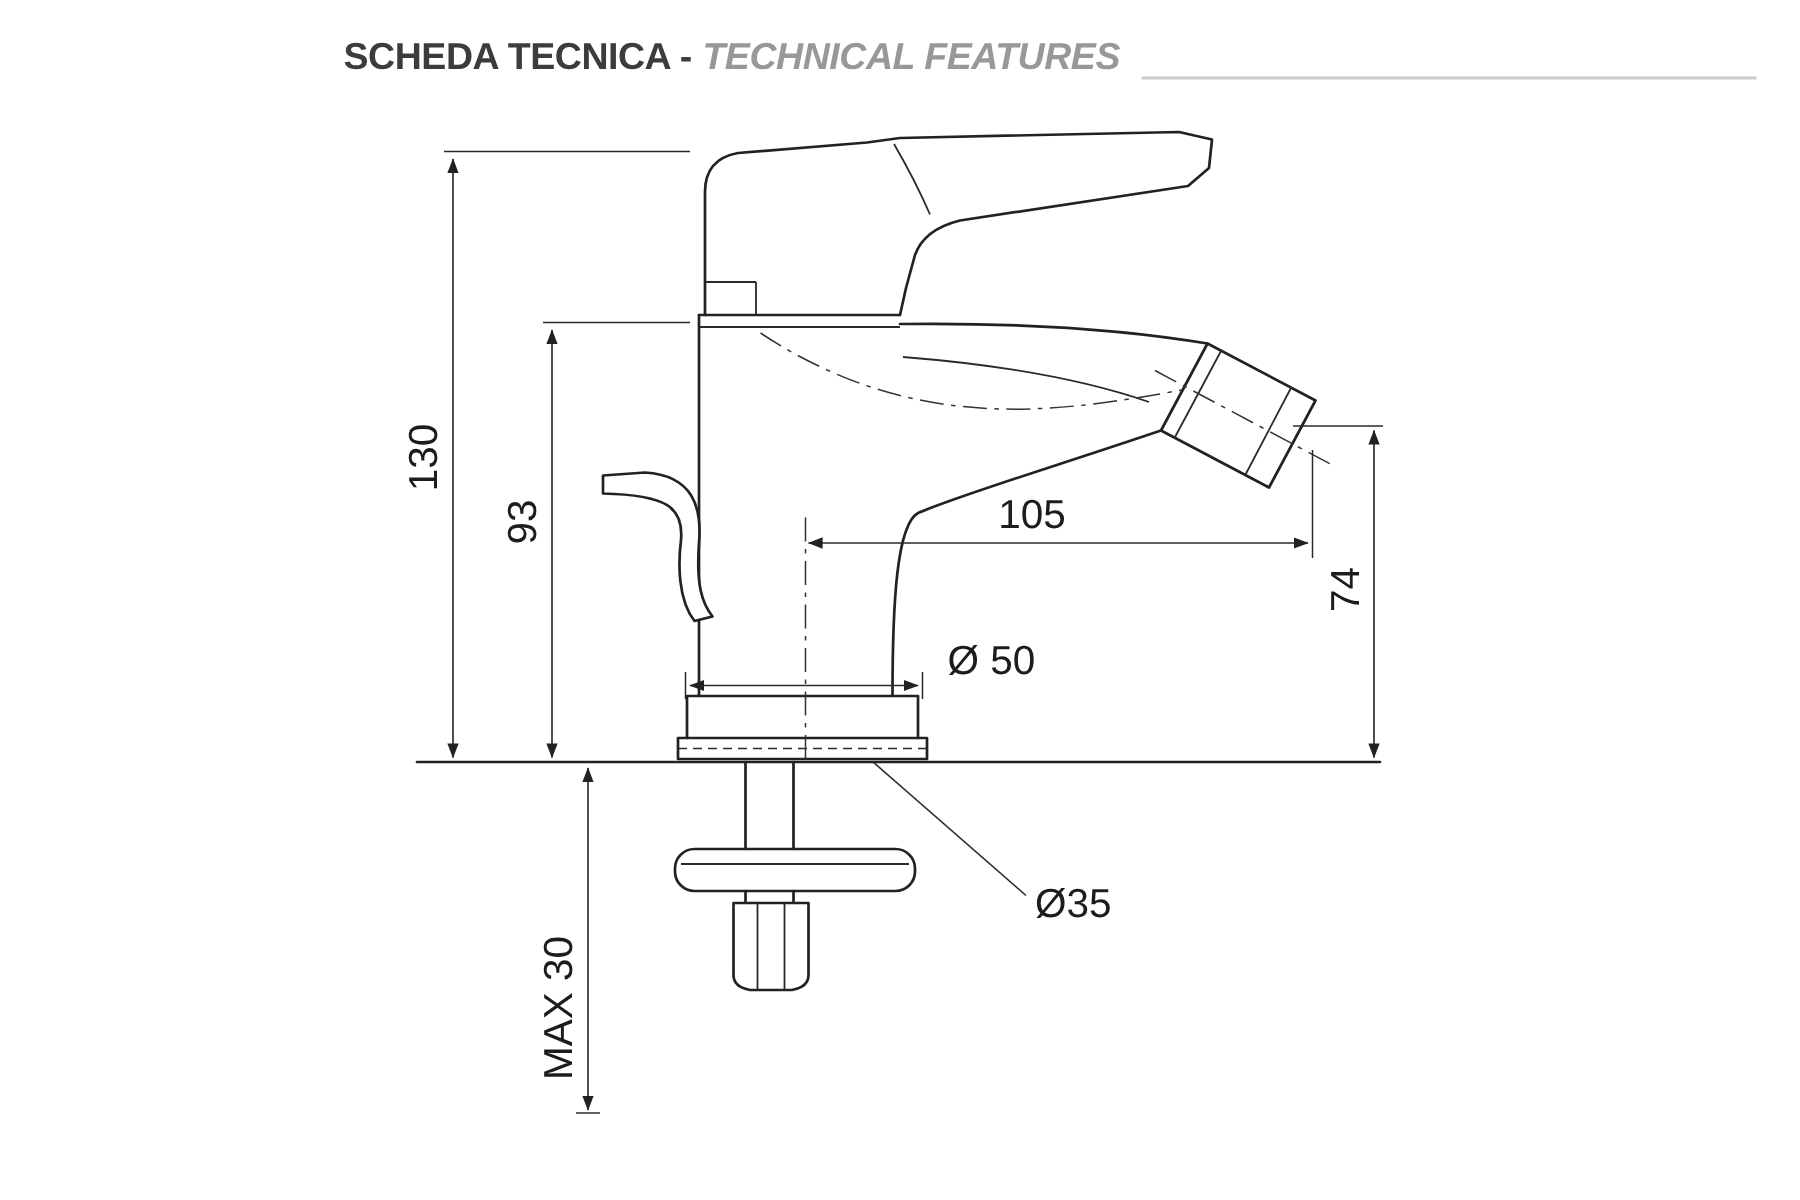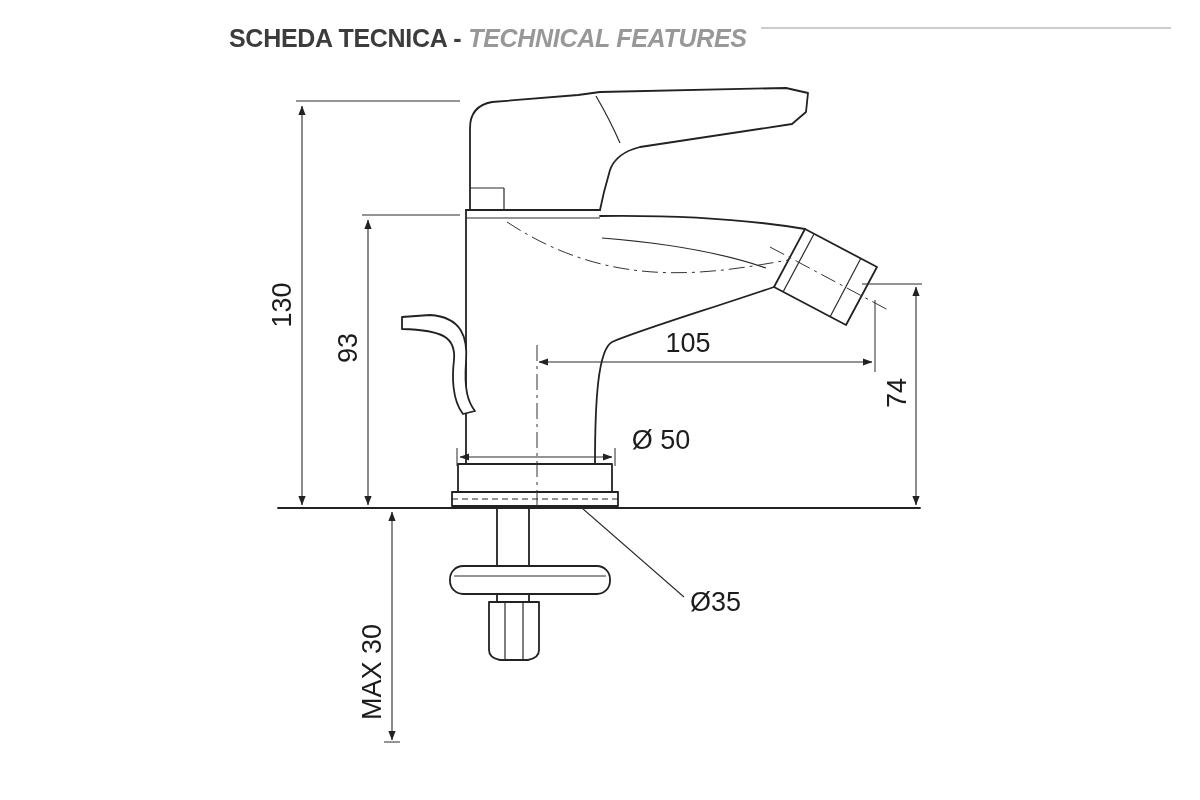--- a/index.html
+++ b/index.html
@@ -2,21 +2,21 @@
 <html><head>
 <meta charset="utf-8">
 <style>
   html,body{margin:0;padding:0;background:#fff;}
   .page{
     position:relative;width:1200px;height:800px;background:#fff;
     font-family:"Liberation Sans",sans-serif;overflow:hidden;
   }
   .header{
     position:absolute;left:229px;top:24px;right:29px;
-    display:flex;align-items:flex-start;gap:14px;
+    display:flex;align-items:flex-end;gap:14px;
   }
   .title{
     font-size:25px;font-weight:bold;color:#3c3c3c;
     letter-spacing:-0.3px;white-space:nowrap;
   }
   .title .alt{font-style:italic;color:#989898;margin-left:7px;}
   .rule{flex:1;height:2px;background:#cccccc;margin-top:3px;}
   .drawing{position:absolute;left:0;top:0;}
   .drawing text{font-family:"Liberation Sans",sans-serif;font-size:27px;fill:#1c1c1c;}
   .obj{stroke:#222;stroke-width:1.8;fill:none;stroke-linejoin:round;stroke-linecap:round;}

